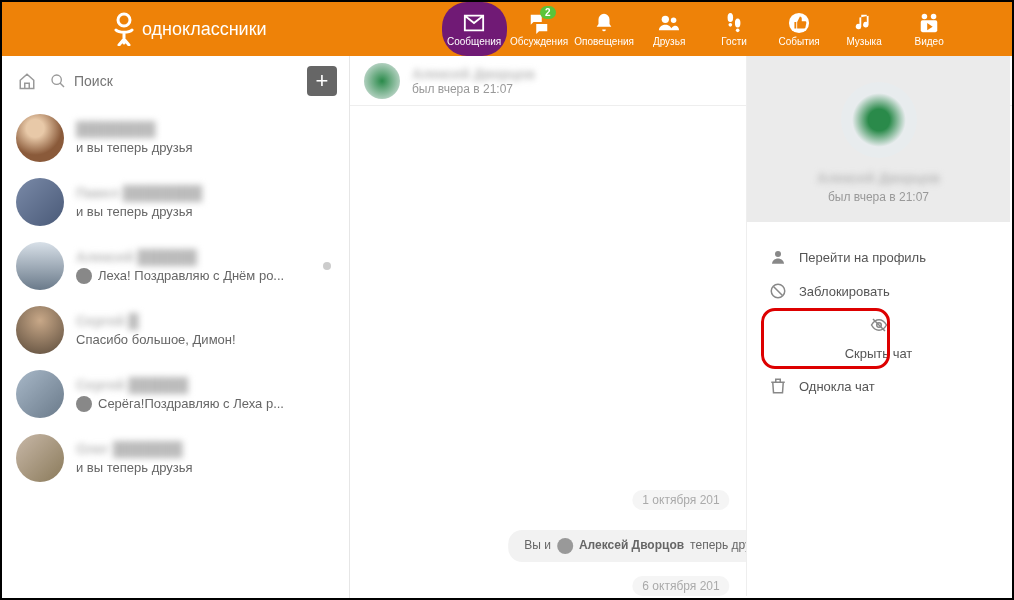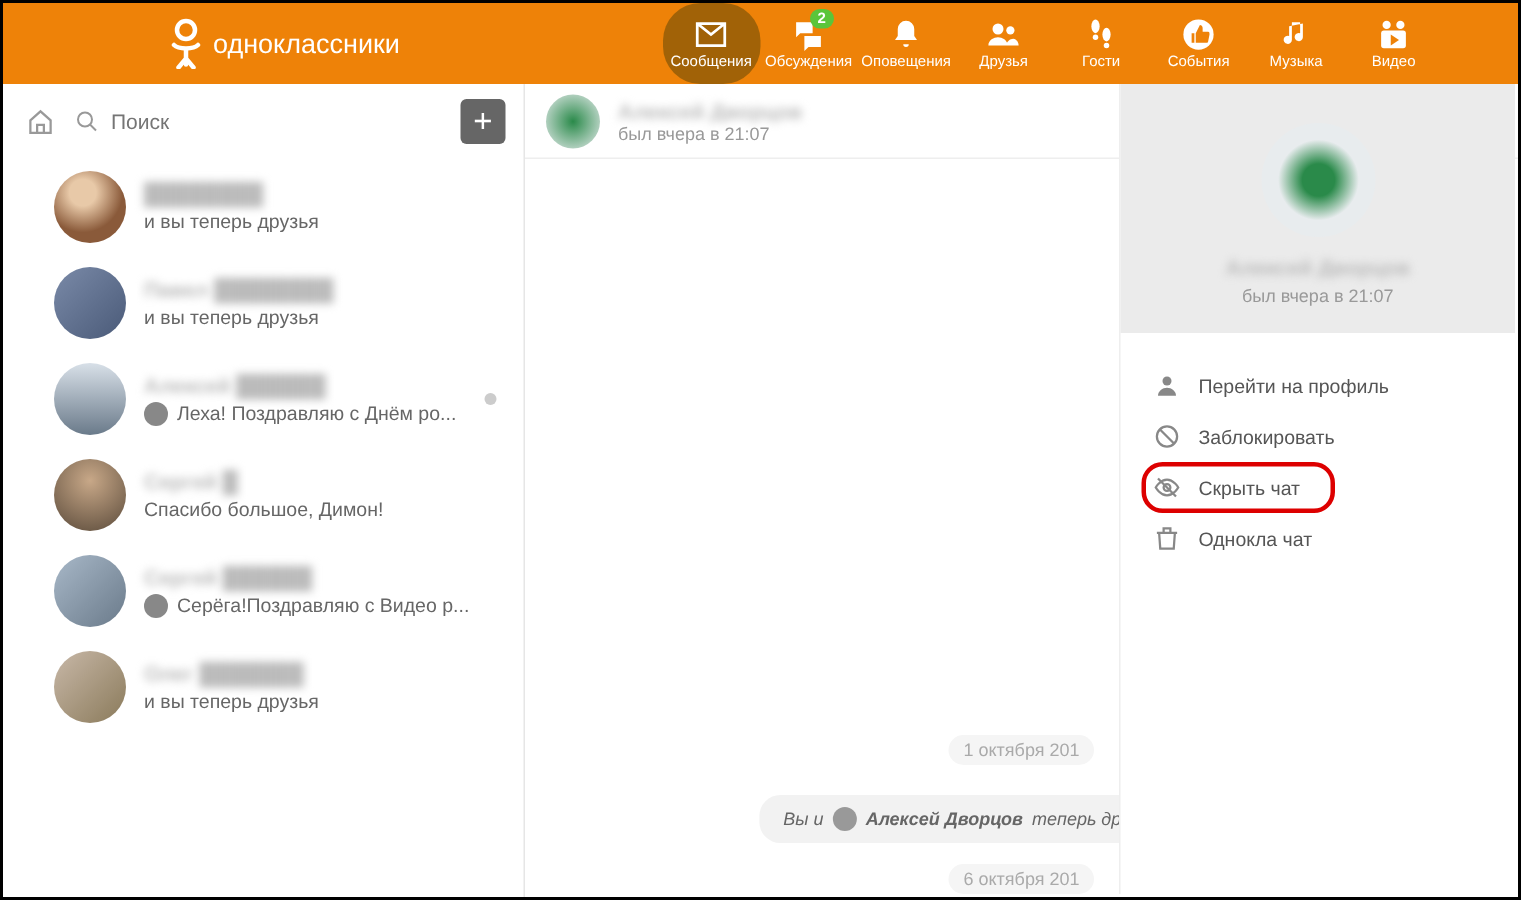--- a/index.html
+++ b/index.html
@@ -4,37 +4,37 @@
 <style>
 * { margin: 0; padding: 0; box-sizing: border-box; font-family: Arial, sans-serif; }
 body { width: 1014px; height: 600px; overflow: hidden; background: #fff; border: 2px solid #000; position: relative; }
 
 
 .header { height: 54px; background: #ee8208; display: flex; align-items: center; color: #fff; padding-left: 110px; position: relative; }
 .logo { display: flex; align-items: center; gap: 6px; font-size: 18px; }
 .logo-icon { fill: #fff; }
 .nav { display: flex; margin-left: 175px; height: 100%; }
 .nav-item { width: 65px; display: flex; flex-direction: column; align-items: center; justify-content: center; font-size: 10px; cursor: pointer; position: relative; }
-.nav-item.active { background: #a16207; border-radius: 25px; }
+.nav-item.active { background: #701a75; border-radius: 25px; }
 .nav-item svg { width: 26px; height: 22px; fill: #fff; margin-bottom: 2px; }
 .badge { position: absolute; top: 4px; right: 16px; background: #5ac53a; color: #fff; font-size: 10px; border-radius: 8px; padding: 1px 5px; font-weight: bold; }
 
 
 .main { display: flex; height: calc(100% - 54px); }
 .sidebar { width: 348px; border-right: 1px solid #e6e6e6; display: flex; flex-direction: column; }
 .search-row { height: 50px; display: flex; align-items: center; padding: 0 12px; gap: 10px; }
 .home-btn { width: 26px; height: 26px; display: flex; align-items: center; justify-content: center; cursor: pointer; }
 .home-btn svg { width: 18px; height: 18px; fill: #999; }
 .search-input-wrap { flex: 1; display: flex; align-items: center; gap: 8px; color: #999; font-size: 14px; }
 .search-input-wrap svg { width: 16px; height: 16px; fill: #999; }
 .search-input { border: none; outline: none; font-size: 14px; flex: 1; color: #3b82f6; }
 .add-btn { width: 30px; height: 30px; background: #666; border-radius: 4px; display: flex; align-items: center; justify-content: center; color: #fff; font-size: 22px; cursor: pointer; }
 
 .chat-list { flex: 1; overflow-y: auto; }
-.chat-item { display: flex; align-items: center; padding: 8px 14px; gap: 12px; cursor: pointer; position: relative; margin-left: 20px; }
+.chat-item { display: flex; align-items: center; padding: 8px 14px; gap: 12px; cursor: pointer; position: relative; }
 .avatar { width: 48px; height: 48px; border-radius: 50%; background: #ccc; flex-shrink: 0; position: relative; overflow: hidden; }
 .avatar.av1 { background: radial-gradient(circle at 40% 30%, #e8c9a8 20%, #8a5a3a 60%); }
 .avatar.av2 { background: linear-gradient(135deg, #7a8aa8, #4a5a78); }
 .avatar.av3 { background: linear-gradient(180deg, #d8e0e8, #6a7a8a); }
 .avatar.av4 { background: radial-gradient(circle at 50% 30%, #c8a888, #5a4a3a); }
 .avatar.av5 { background: linear-gradient(135deg, #a8b8c8, #6a7a8a); }
 .avatar.av6 { background: linear-gradient(135deg, #c8b8a8, #8a7a5a); }
 .avatar.av7 { background: radial-gradient(circle at 40% 40%, #c83838, #8a1818); }
 .chat-body { flex: 1; min-width: 0; }
 .chat-name { font-size: 14px; color: #bbb; font-weight: bold; filter: blur(3px); margin-bottom: 3px; }
@@ -52,33 +52,33 @@
 .chat-header-actions { display: flex; gap: 18px; align-items: center; }
 .chat-header-actions .ic { width: 20px; height: 20px; cursor: pointer; display: flex; align-items: center; justify-content: center; }
 .chat-header-actions svg { width: 18px; height: 18px; fill: #999; }
 .phone-circle { width: 24px; height: 24px; background: #ee8208; border-radius: 50%; display: flex; align-items: center; justify-content: center; }
 .phone-circle svg { fill: #fff; width: 14px; height: 14px; }
 
 .chat-area { flex: 1; position: relative; background: #fff; }
 .date-sep { position: absolute; left: 50%; transform: translateX(-50%); font-size: 12px; color: #aaa; background: #f5f5f5; padding: 3px 10px; border-radius: 12px; }
 .date-sep.d1 { bottom: 88px; }
 .date-sep.d2 { bottom: 2px; }
-.sys-msg { position: absolute; bottom: 36px; left: 50%; transform: translateX(-50%); background: #f2f2f2; border-radius: 14px; padding: 8px 16px; font-size: 12px; color: #666; display: flex; align-items: center; gap: 6px; white-space: nowrap; font-style: italic; }
+.sys-msg { position: absolute; bottom: 36px; left: 50%; transform: translateX(-50%); background: #f2f2f2; border-radius: 14px; padding: 8px 16px; font-size: 12px; color: #666; display: flex; gap: 6px; white-space: nowrap; }
 .sys-msg .mini-av2 { width: 16px; height: 16px; background: #999; border-radius: 50%; }
 
 
 .panel { position: absolute; top: 54px; right: 2px; bottom: 2px; width: 264px; background: #fff; border-left: 1px solid #eee; z-index: 20; }
 .panel-top { background: #ebebeb; padding: 26px 0 18px; text-align: center; }
 .panel-avatar { width: 76px; height: 76px; border-radius: 50%; margin: 0 auto 12px; background: radial-gradient(circle at 50% 50%, #2a8a4a 20%, #e8ecee 50%); position: relative; overflow: hidden; }
 .panel-name { font-size: 14px; color: #bbb; font-weight: bold; filter: blur(3px); margin-bottom: 4px; }
 .panel-status { font-size: 12px; color: #999; }
 .panel-menu { padding: 18px 0; text-align: right; }
 .menu-item { display: flex; align-items: center; gap: 12px; padding: 8px 22px; font-size: 13px; color: #555; cursor: pointer; }
 .menu-item svg { width: 18px; height: 18px; fill: #888; flex-shrink: 0; }
-.menu-item.highlighted { position: relative; }
+.menu-item.highlighted { position: relative; flex-direction: column; }
 .menu-item.highlighted::before { content: ''; position: absolute; left: 14px; right: 120px; top: 0; bottom: 0; border: 3px solid #d00; border-radius: 14px; }
 </style>
 </head>
 <body>
 
 <div class="header">
   <div class="logo">
     <svg class="logo-icon" width="24" height="34" viewBox="0 0 24 34">
         <circle cx="12" cy="8" r="6" fill="none" stroke="#fff" stroke-width="3"></circle>
         <path d="M4 18c3 3 13 3 16 0M12 21v10M7 33l5-6 5 6" fill="none" stroke="#fff" stroke-width="3" stroke-linecap="round"></path>
@@ -196,21 +196,21 @@
           <div class="chat-name">Сергей █</div>
           <div class="chat-preview">Спасибо большое, Димон!</div>
         </div>
       </div>
       <div class="chat-item">
         <div class="avatar av5"></div>
         <div class="chat-body">
           <div class="chat-name">Сергей ██████</div>
           <div class="chat-preview">
               <span class="mini-av"></span>
-              <span>Серёга!Поздравляю с Видео р...</span>
+              <span>Серёга!Поздравляю с Леха р...</span>
             </div>
         </div>
       </div>
       <div class="chat-item">
         <div class="avatar av6"></div>
         <div class="chat-body">
           <div class="chat-name">Олег ███████</div>
           <div class="chat-preview">и вы теперь друзья</div>
         </div>
       </div>

